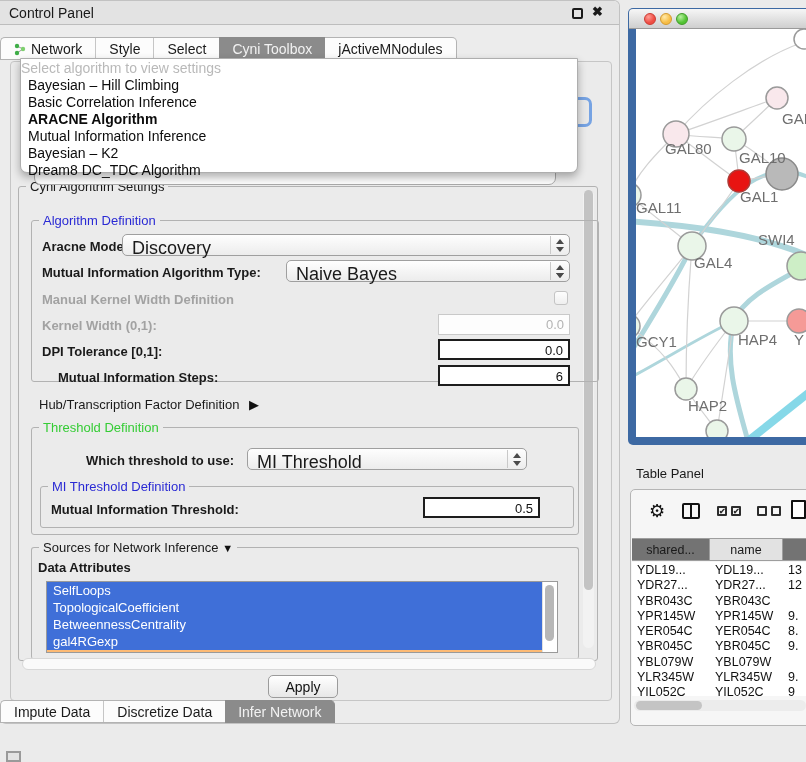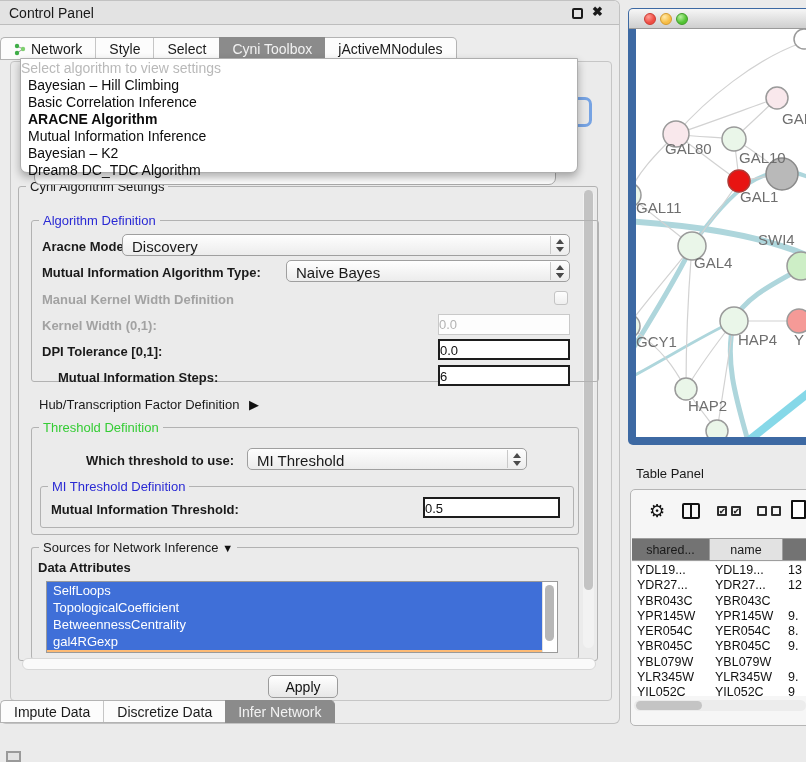--- a/index.html
+++ b/index.html
@@ -49,29 +49,29 @@
   .legend.blue { color:#2a2ad4; }
   .legend.green { color:#35cc35; }
 
   .lbl  { position:absolute; font-size:13px; color:#1a1a1a; white-space:nowrap; }
   .lbl-b{ position:absolute; font-size:13px; font-weight:bold; color:#1a1a1a; white-space:nowrap; }
   .lbl-dis { position:absolute; font-size:13px; font-weight:bold; color:#a2a2a2; white-space:nowrap; }
 
   
   .combo { position:absolute; height:22px; background:linear-gradient(#fefefe,#ececec);
         border:1px solid #9f9f9f; border-radius:5px; }
-  .combo-text { position:absolute; left:9px; top:3px; font-size:15px; color:#1a1a1a; }
+  .combo-text { position:absolute; left:9px; top:3px; font-size:18px; color:#1a1a1a; }
   .combo-step { position:absolute; right:1px; top:1px; width:18px; height:18px; border-left:1px solid #c9c9c9; }
   .arr-up { position:absolute; left:5px; top:3px; width:0; height:0;
         border-left:4px solid transparent; border-right:4px solid transparent; border-bottom:5px solid #4a4a4a; }
   .arr-dn { position:absolute; left:5px; top:11px; width:0; height:0;
         border-left:4px solid transparent; border-right:4px solid transparent; border-top:5px solid #4a4a4a; }
 
   .tfield { position:absolute; height:21px; background:#ffffff; border:1px solid #9a9a9a;
-        font-size:13px; color:#111; padding:2px 5px 3px 0; }
+        font-size:13px; color:#111; text-align:right; padding:2px 5px 3px 0; }
   .tfield.strong { border:2px solid #1d1d1d; }
   .tfield.dis { border:1px solid #c9c9c9; color:#b3b3b3; background:#fdfdfd; }
 
   .checkbox { position:absolute; width:14px; height:14px; border:1px solid #c4c4c4; border-radius:3px;
         background:linear-gradient(#fdfdfd,#efefef); }
 
   .tri-right { display:inline-block; color:#111; font-size:13px; }
   .tri-down  { display:inline-block; color:#111; font-size:11px; }
 
   
@@ -230,21 +230,21 @@
           <span class="combo-text">MI Threshold</span>
           <span class="combo-step">
               <span class="arr-up"></span>
               <span class="arr-dn"></span>
             </span>
         </div>
 
         <div class="group" style="left:8px; top:58px; width:534px; height:42px;">
           <div class="legend blue" style="background:#ebebeb;">MI Threshold Definition</div>
           <div class="lbl-b" style="left:10px; top:15px;">Mutual Information Threshold:</div>
-          <div class="tfield strong" style="left:382px; top:10px; width:137px;">0.5</div>
+          <div class="tfield strong" style="left:382px; top:10px; width:117px;">0.5</div>
         </div>
       </div>
 
       <div class="group" style="left:12px; top:360px; width:548px; height:112px; border-bottom:none;">
         <div class="legend">
           <span>Sources for Network Inference</span>
           <span class="tri-down">▼</span>
         </div>
         <div class="lbl-b" style="left:6px; top:12px;">Data Attributes</div>
         <div class="attr-list">

